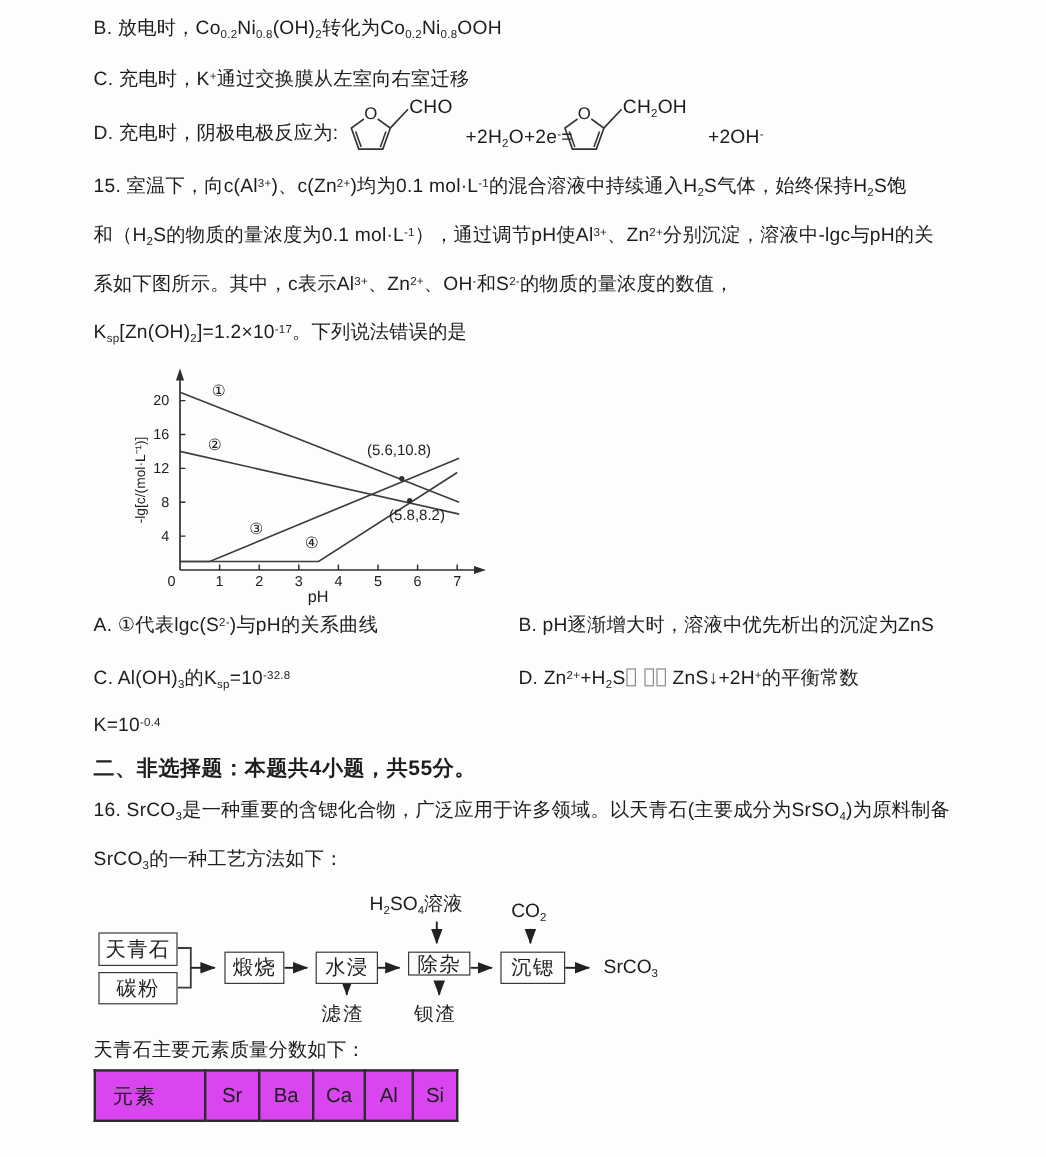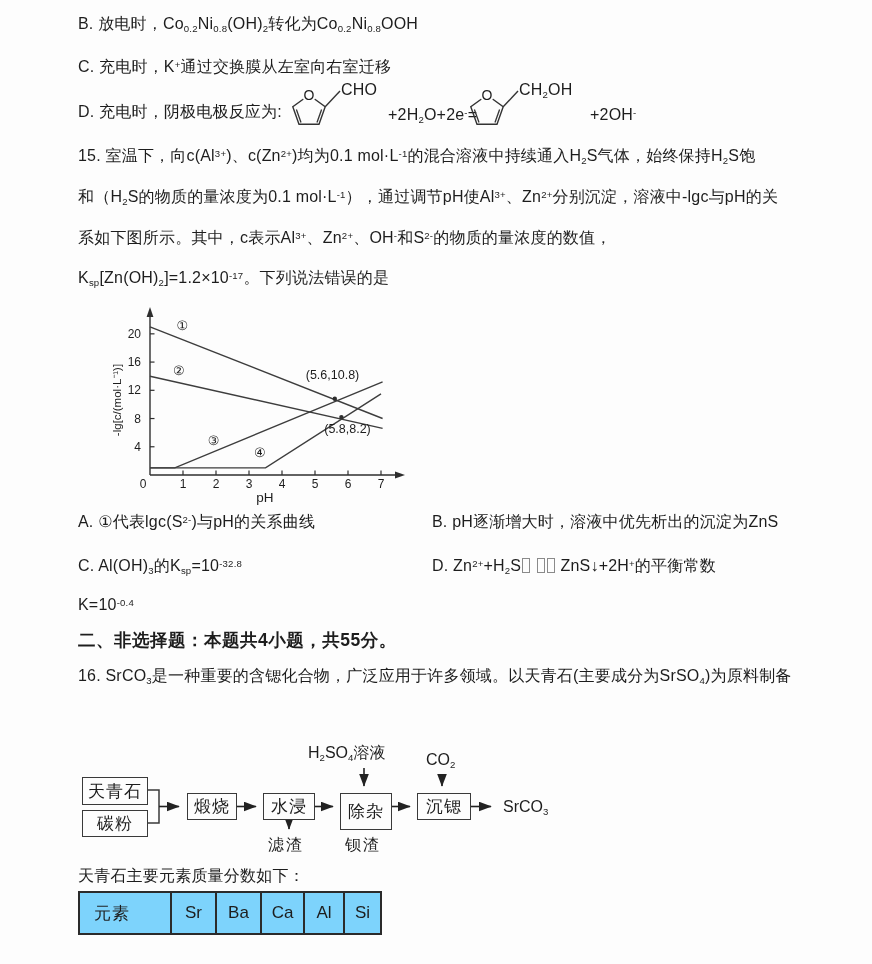--- a/index.html
+++ b/index.html
@@ -20,21 +20,21 @@
     position:absolute; border:1.5px solid #3a3a3a; background:#fdfdfd;
     display:flex; align-items:center; justify-content:center;
     font-size:17px; letter-spacing:1px;
   }
   .flow-label { position:absolute; white-space:nowrap; font-size:16px; }
   .flow-svg { position:absolute; left:0; top:0; }
   
   .comp-table { position:absolute; left:78px; top:891px; border-collapse:collapse; }
   .comp-table td {
     border:2px solid #2b2b2b; height:42px; font-size:17px;
-    text-align:center; vertical-align:middle; background:#7dd3fc;
+    text-align:center; vertical-align:middle; background:#d946ef;
   }
   .comp-table td.first { text-align:left; padding-left:14px; letter-spacing:1px; }
   
   .furan { position:absolute; width:100px; height:60px; }
   .furan .substituent { position:absolute; left:56px; top:2px; font-size:16px; white-space:nowrap; }
   .furan svg { position:absolute; left:0; top:0; }
   .chart-wrap { position:absolute; left:108px; top:305px; width:310px; height:200px; }
 </style>
 </head>
 <body>
@@ -131,20 +131,21 @@
 
   <div class="abs" style="left:78px;  top:512px;">A. ①代表lgc(S<sup>2-</sup>)与pH的关系曲线</div>
   <div class="abs" style="left:432px; top:512px;">B. pH逐渐增大时，溶液中优先析出的沉淀为ZnS</div>
   <div class="abs" style="left:78px;  top:556px;">C. Al(OH)<sub>3</sub>的K<sub>sp</sub>=10<sup>-32.8</sup></div>
   <div class="abs" style="left:432px; top:556px;">D. Zn<sup>2+</sup>+H<sub>2</sub>S<span class="tofu"></span> <span class="tofu"></span><span class="tofu"></span> ZnS↓+2H<sup>+</sup>的平衡常数</div>
   <div class="abs" style="left:78px;  top:595px;">K=10<sup>-0.4</sup></div>
 
   <div class="abs section-header" style="left:78px; top:630px;">二、非选择题：本题共4小题，共55分。</div>
 
   <div class="abs" style="left:78px; top:666px;">16. SrCO<sub>3</sub>是一种重要的含锶化合物，广泛应用于许多领域。以天青石(主要成分为SrSO<sub>4</sub>)为原料制备</div>
+  <div class="abs" style="left:78px; top:707px;">SrCO<sub>3</sub>的一种工艺方法如下：</div>
 
   <div class="flow-wrap">
     <svg class="flow-svg" width="560" height="125" viewBox="0 0 560 125">
       <defs>
         <marker id="arr" markerWidth="9" markerHeight="8" refX="7.5" refY="3" orient="auto">
           <path d="M0,0 L8,3 L0,6 Z" fill="#222"></path>
         </marker>
       </defs>
       <path d="M88,50 H99 V83 H88" fill="none" stroke="#3a3a3a" stroke-width="1.5"></path>
       <line x1="99" y1="66.5" x2="119" y2="66.5" stroke="#222" stroke-width="1.6" marker-end="url(#arr)"></line>
@@ -154,21 +155,21 @@
       <line x1="407" y1="66.5" x2="431" y2="66.5" stroke="#222" stroke-width="1.6" marker-end="url(#arr)"></line>
       <line x1="304" y1="28" x2="304" y2="46" stroke="#222" stroke-width="1.6" marker-end="url(#arr)"></line>
       <line x1="382" y1="34" x2="382" y2="46" stroke="#222" stroke-width="1.6" marker-end="url(#arr)"></line>
       <line x1="229" y1="80.5" x2="229" y2="89" stroke="#222" stroke-width="1.6" marker-end="url(#arr)"></line>
       <line x1="306" y1="80.5" x2="306" y2="89" stroke="#222" stroke-width="1.6" marker-end="url(#arr)"></line>
     </svg>
     <div class="flow-box" style="left:22px; top:37px; width:66px; height:28px;">天青石</div>
     <div class="flow-box" style="left:22px; top:70px; width:66px; height:27px;">碳粉</div>
     <div class="flow-box" style="left:127px; top:53px; width:50px; height:27px;">煅烧</div>
     <div class="flow-box" style="left:203px; top:53px; width:52px; height:27px;">水浸</div>
-    <div class="flow-box" style="left:280px; top:53px; width:52px; height:37px;">除杂</div>
+    <div class="flow-box" style="left:280px; top:53px; width:52px; height:20px;">除杂</div>
     <div class="flow-box" style="left:357px; top:53px; width:54px; height:27px;">沉锶</div>
     <div class="flow-label" style="left:248px; top:3px;">H<sub>2</sub>SO<sub>4</sub>溶液</div>
     <div class="flow-label" style="left:366px; top:11px;">CO<sub>2</sub></div>
     <div class="flow-label" style="left:208px; top:95px; letter-spacing:2px;">滤渣</div>
     <div class="flow-label" style="left:285px; top:95px; letter-spacing:2px;">钡渣</div>
     <div class="flow-label" style="left:443px; top:58px;">SrCO<sub>3</sub></div>
   </div>
 
   <div class="abs" style="left:78px; top:866px;">天青石主要元素质量分数如下：</div>
   <table class="comp-table">

